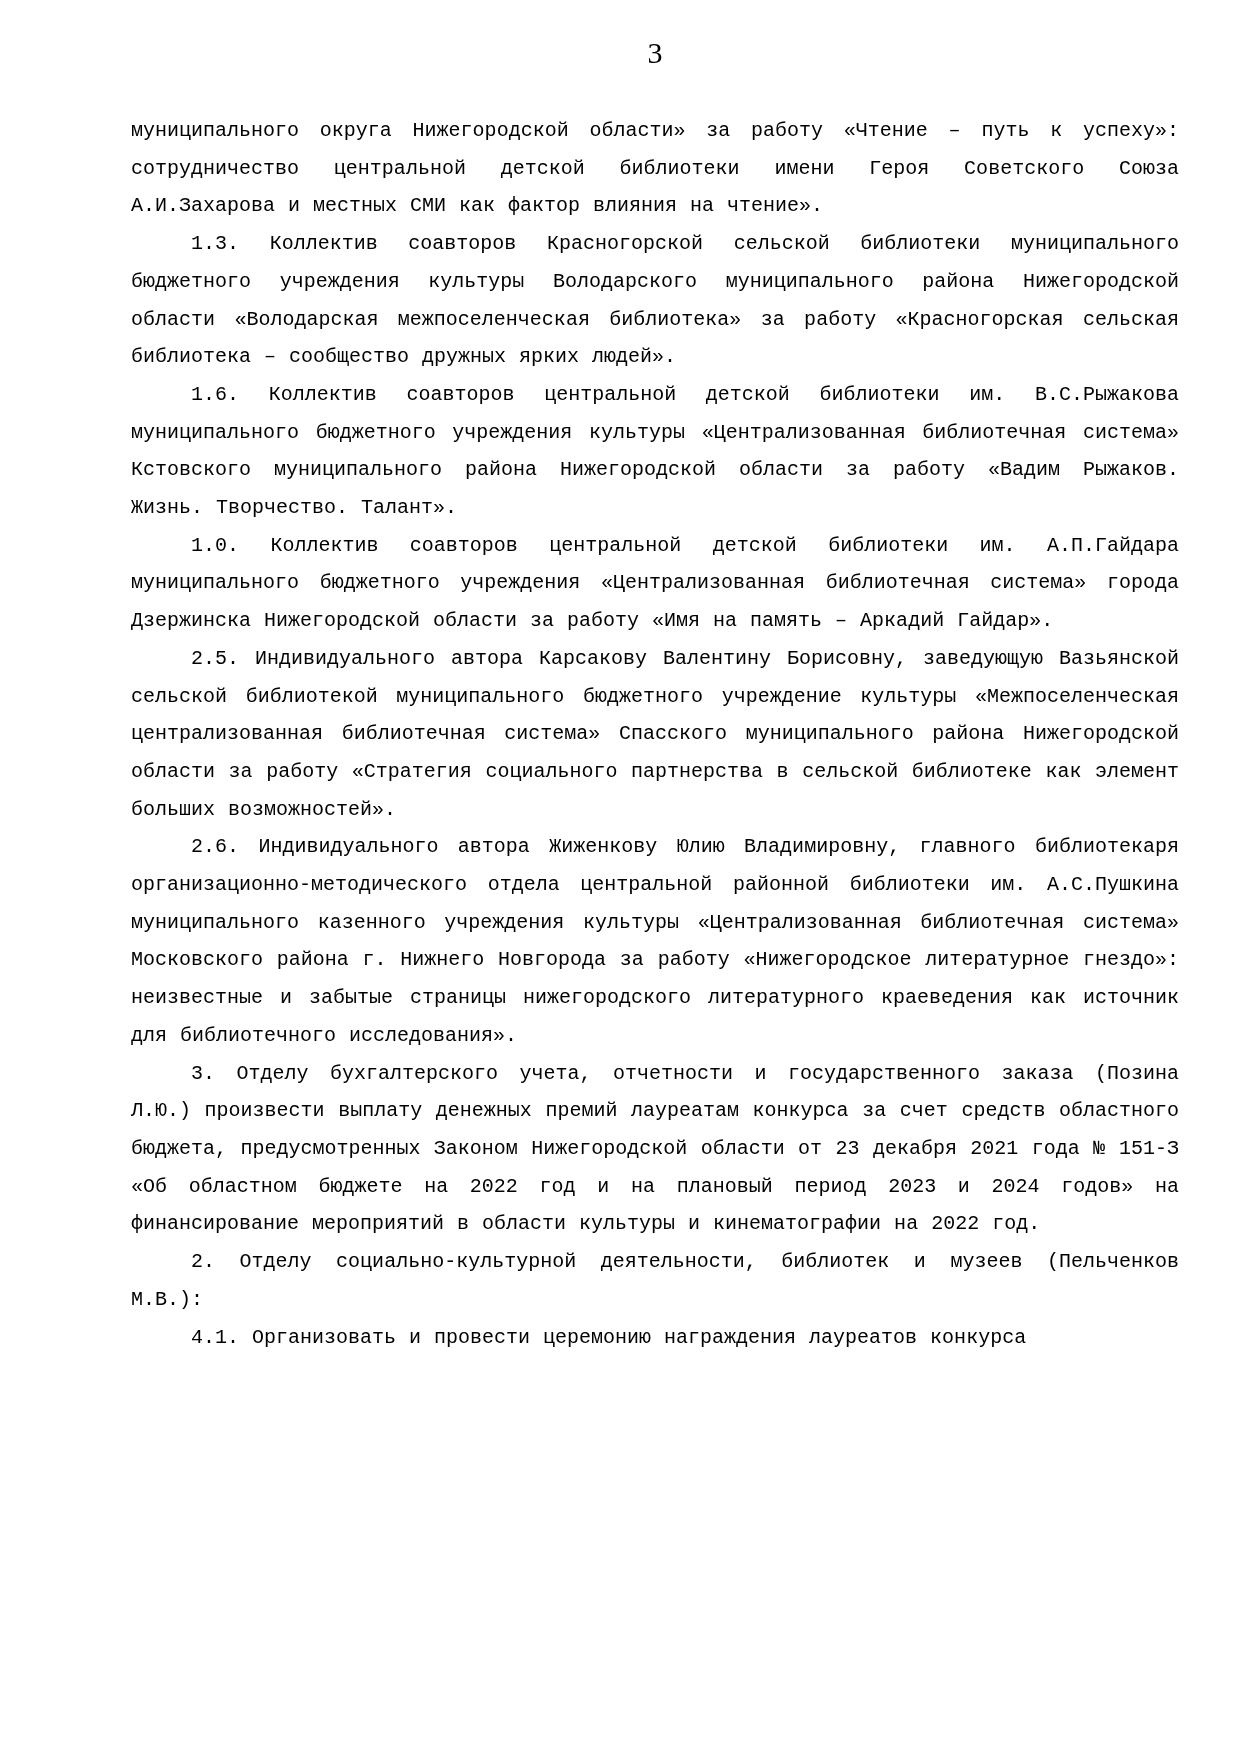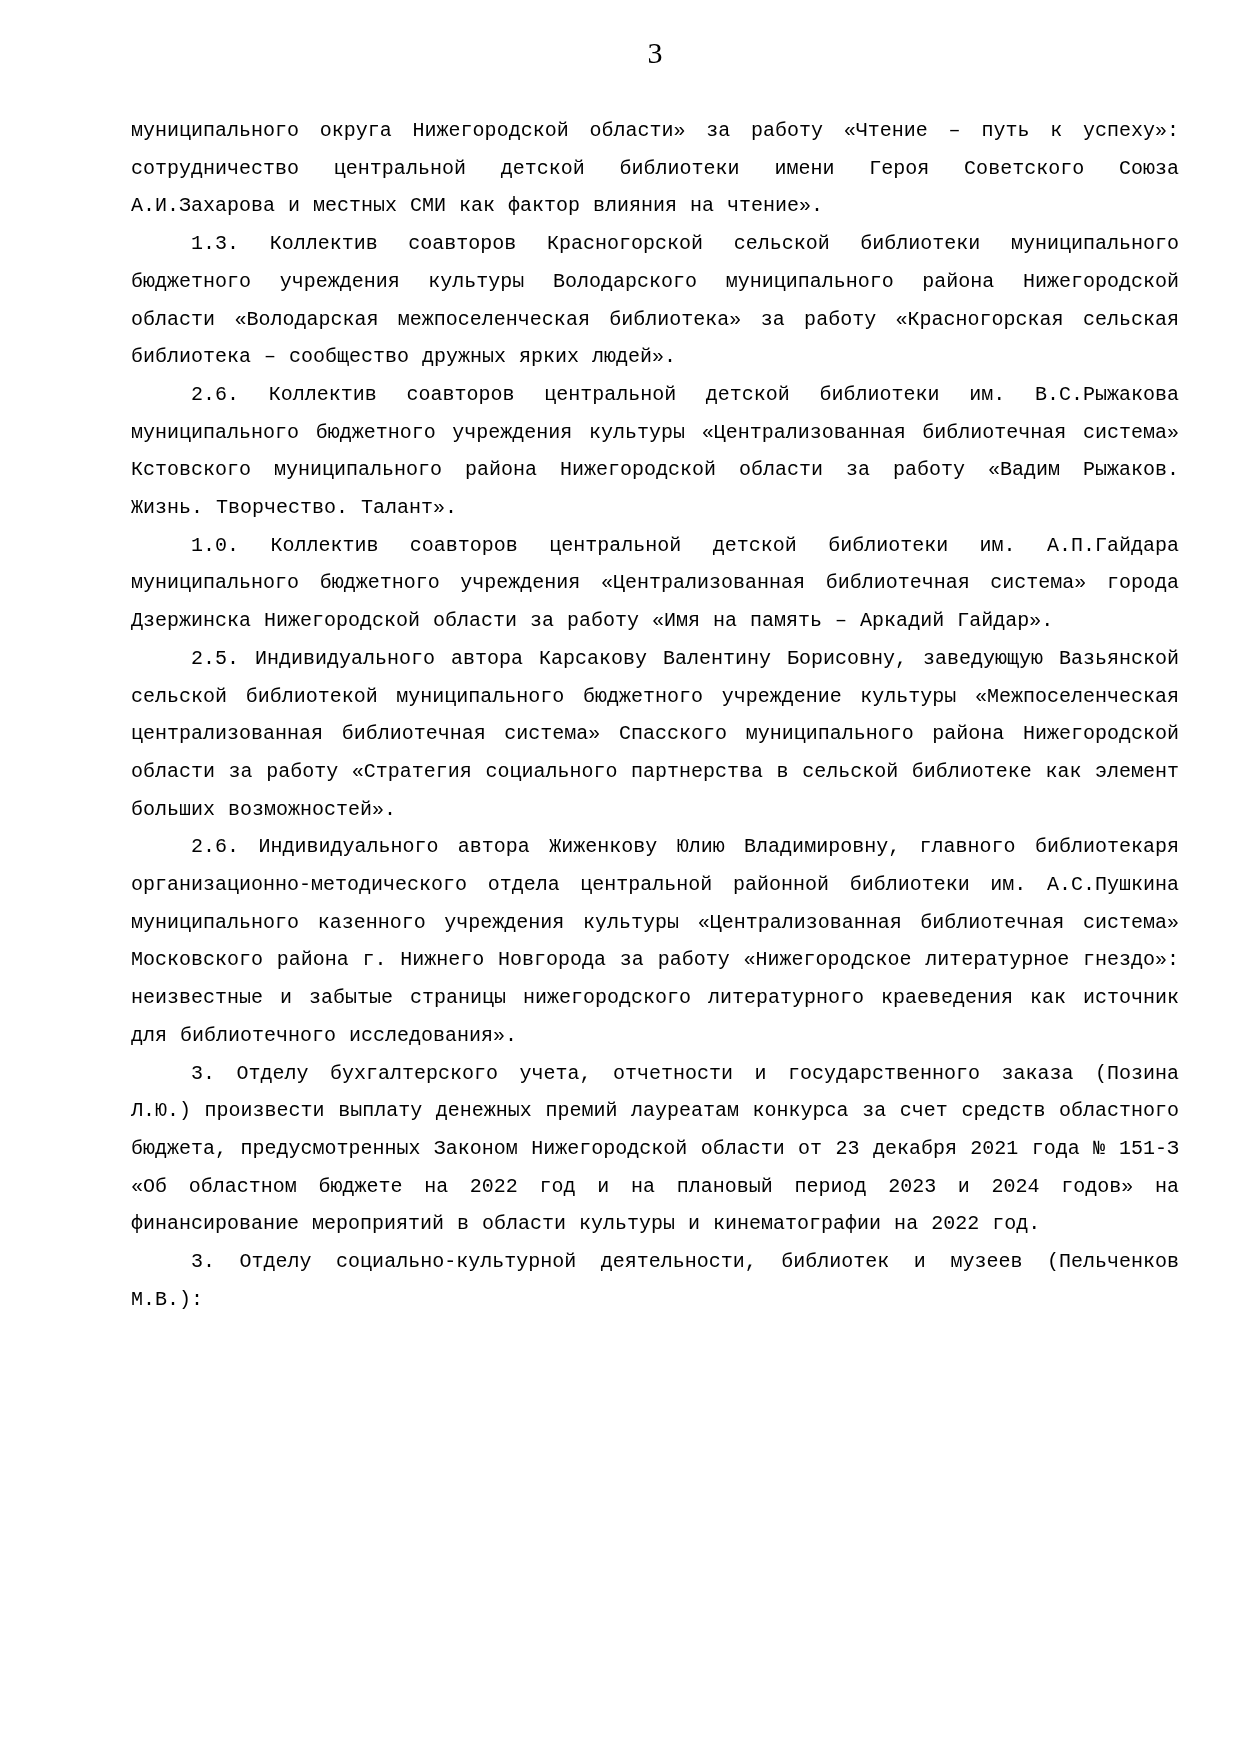--- a/index.html
+++ b/index.html
@@ -46,20 +46,21 @@
   }
 </style>
 </head>
 <body>
 
 <div class="page">
   <div class="page-number">3</div>
   <div class="content">
       <p class="para no-indent">муниципального округа Нижегородской области» за работу «Чтение – путь к успеху»: сотрудничество центральной детской библиотеки имени Героя Советского Союза А.И.Захарова и местных СМИ как фактор влияния на чтение».</p>
       <p class="para">1.3. Коллектив соавторов Красногорской сельской библиотеки муниципального бюджетного учреждения культуры Володарского муниципального района Нижегородской области «Володарская межпоселенческая библиотека» за работу «Красногорская сельская библиотека – сообщество дружных ярких людей».</p>
-      <p class="para">2.6. Коллектив соавторов центральной детской библиотеки им. В.С.Рыжакова муниципального бюджетного учреждения культуры «Централизованная библиотечная система» Кстовского муниципального района Нижегородской области за работу «Вадим Рыжаков. Жизнь. Творчество. Талант».</p>
+      <p class="para">1.6. Коллектив соавторов центральной детской библиотеки им. В.С.Рыжакова муниципального бюджетного учреждения культуры «Централизованная библиотечная система» Кстовского муниципального района Нижегородской области за работу «Вадим Рыжаков. Жизнь. Творчество. Талант».</p>
       <p class="para">1.0. Коллектив соавторов центральной детской библиотеки им. А.П.Гайдара муниципального бюджетного учреждения «Централизованная библиотечная система» города Дзержинска Нижегородской области за работу «Имя на память – Аркадий Гайдар».</p>
       <p class="para">2.5. Индивидуального автора Карсакову Валентину Борисовну, заведующую Вазьянской сельской библиотекой муниципального бюджетного учреждение культуры «Межпоселенческая централизованная библиотечная система» Спасского муниципального района Нижегородской области за работу «Стратегия социального партнерства в сельской библиотеке как элемент больших возможностей».</p>
       <p class="para">2.6. Индивидуального автора Жиженкову Юлию Владимировну, главного библиотекаря организационно-методического отдела центральной районной библиотеки им. А.С.Пушкина муниципального казенного учреждения культуры «Централизованная библиотечная система» Московского района г. Нижнего Новгорода за работу «Нижегородское литературное гнездо»: неизвестные и забытые страницы нижегородского литературного краеведения как источник для библиотечного исследования».</p>
       <p class="para">3. Отделу бухгалтерского учета, отчетности и государственного заказа (Позина Л.Ю.) произвести выплату денежных премий лауреатам конкурса за счет средств областного бюджета, предусмотренных Законом Нижегородской области от 23 декабря 2021 года № 151-З  «Об областном бюджете на 2022 год и на плановый период 2023 и 2024 годов» на финансирование мероприятий в области культуры и кинематографии на 2022 год.</p>
-      <p class="para">3. Отделу социально-культурной деятельности, библиотек и музеев (Пельченков М.В.):</p>
+      <p class="para">2. Отделу социально-культурной деятельности, библиотек и музеев (Пельченков М.В.):</p>
+      <p class="para">4.1. Организовать и провести церемонию награждения лауреатов конкурса</p>
     </div>
 </div>
 
 </body></html>

